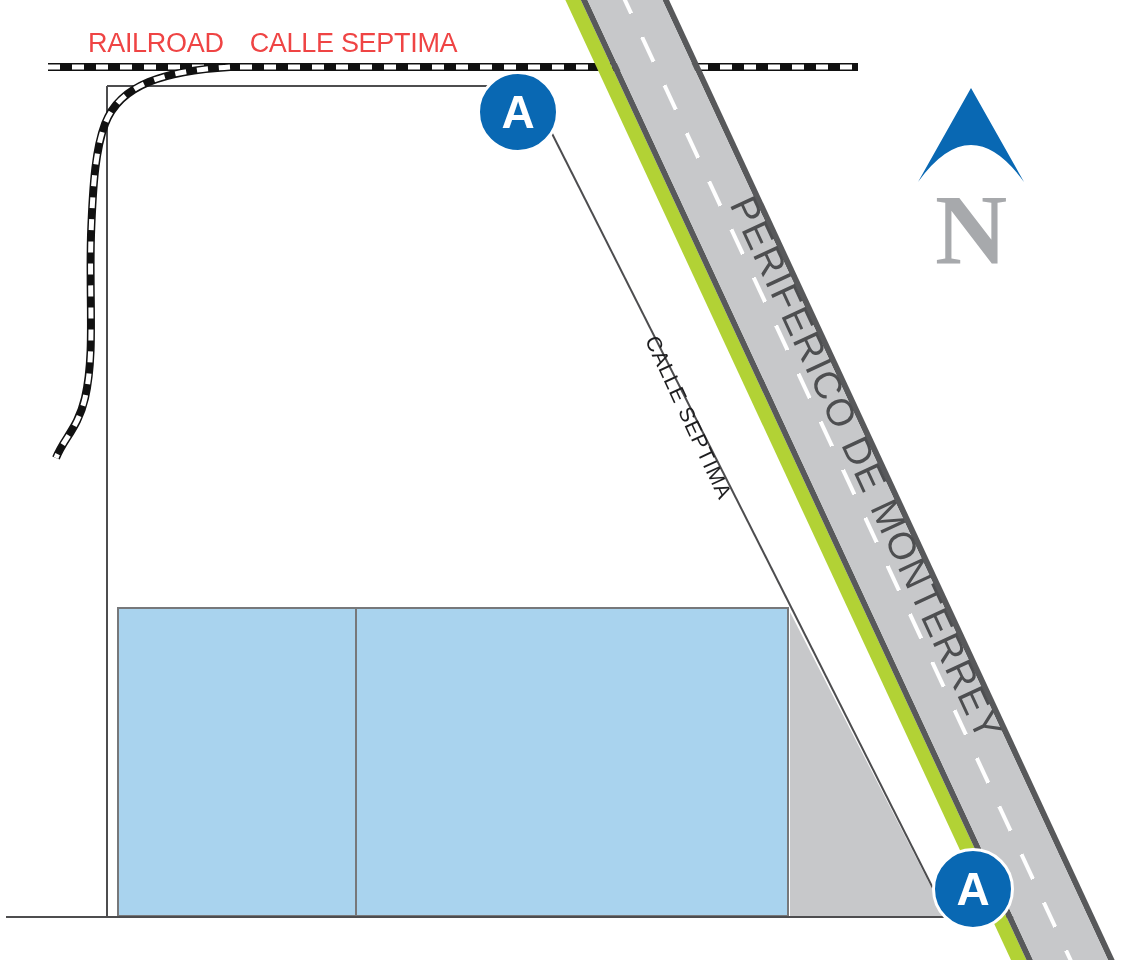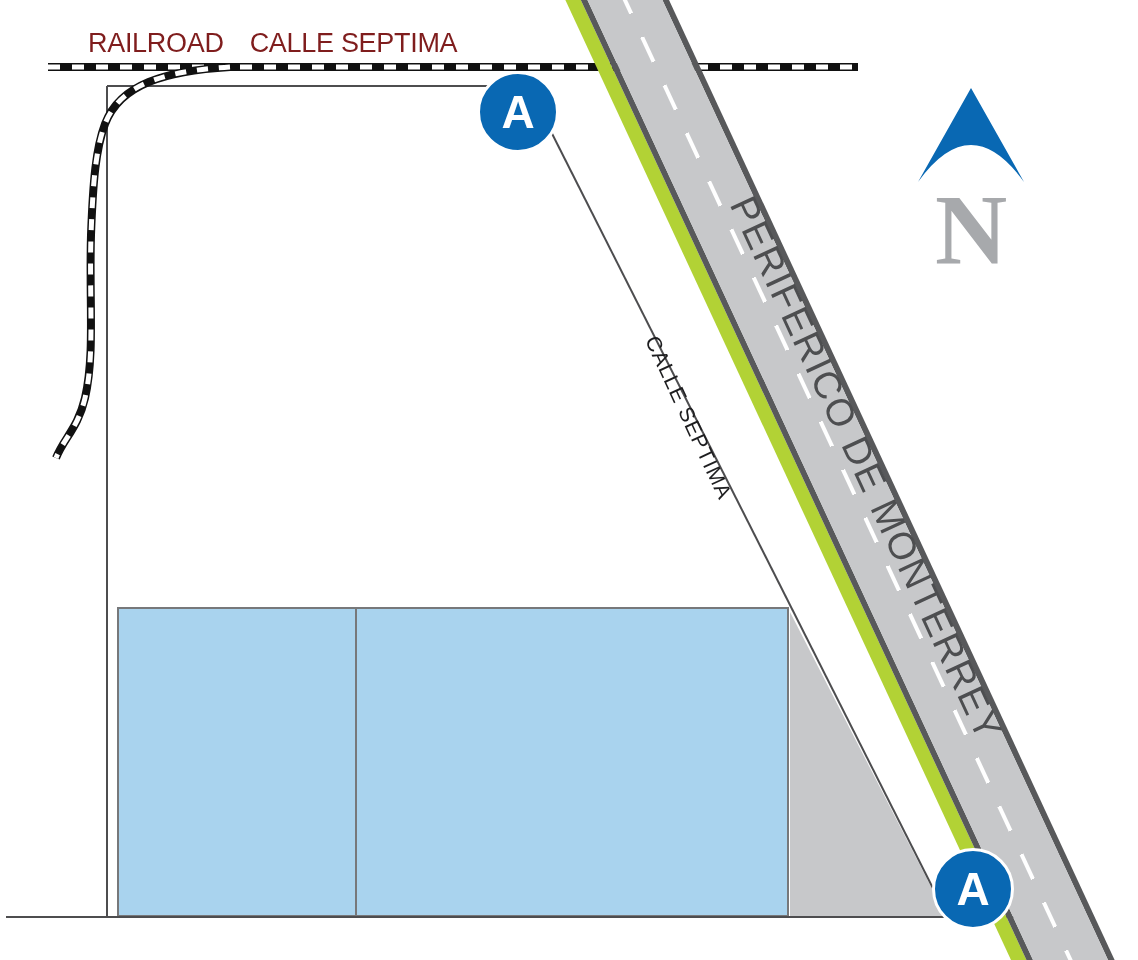--- a/index.html
+++ b/index.html
@@ -28,21 +28,21 @@
     position: absolute; left: 50%; top: 0; bottom: 0;
     width: 4px; margin-left: -2px;
     background: repeating-linear-gradient(to bottom,
       #ffffff 0px, #ffffff 27px, rgba(0,0,0,0) 27px, rgba(0,0,0,0) 53px);
   }
 
   
   .lbl-top {
     position: absolute; left: 88px; top: 28px;
     display: flex; gap: 26px;
-    font-size: 27px; color: #7f1d1d; letter-spacing: -0.3px;
+    font-size: 27px; color: #ef4444; letter-spacing: -0.3px;
     white-space: nowrap;
   }
   .lbl-periferico {
     position: absolute; left: 760px; top: 190px;
     font-size: 38px; color: #4d4e50; letter-spacing: 2px;
     transform: rotate(65.1deg); transform-origin: 0 0;
     white-space: nowrap;
   }
   .lbl-calle {
     position: absolute; left: 662px; top: 332px;

